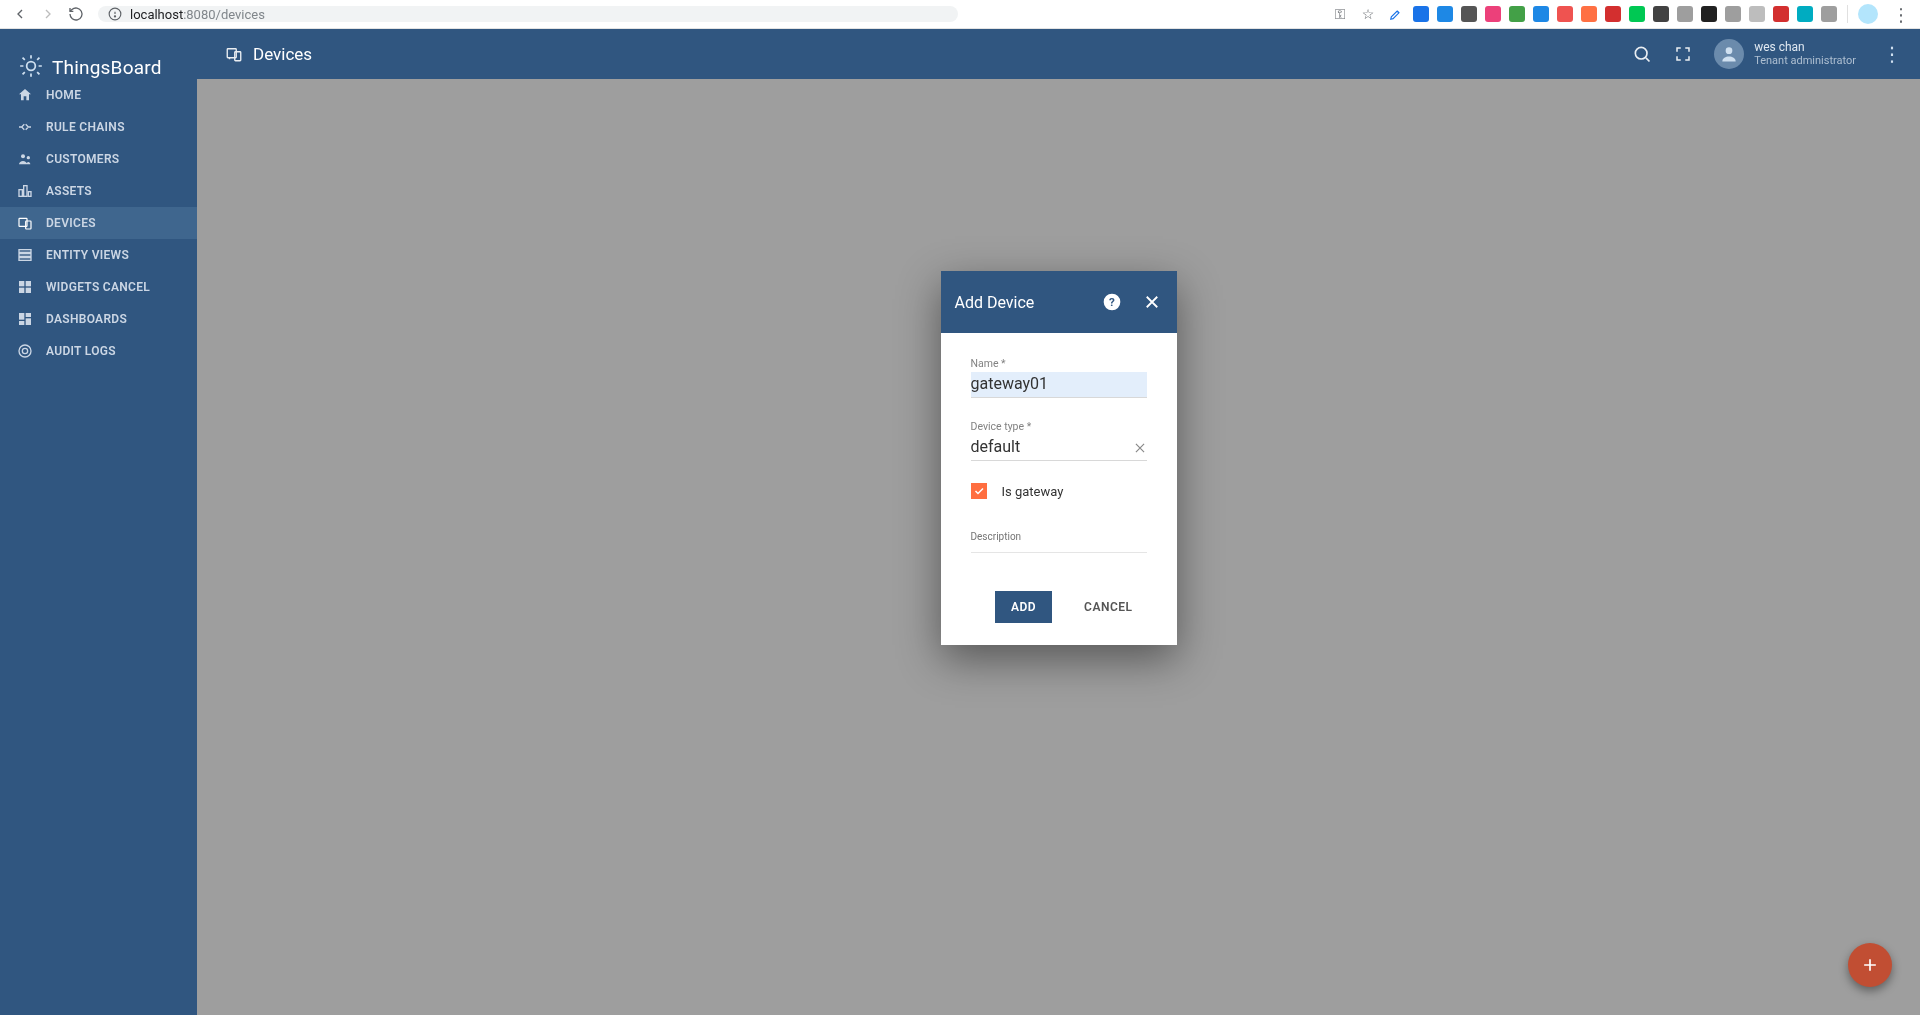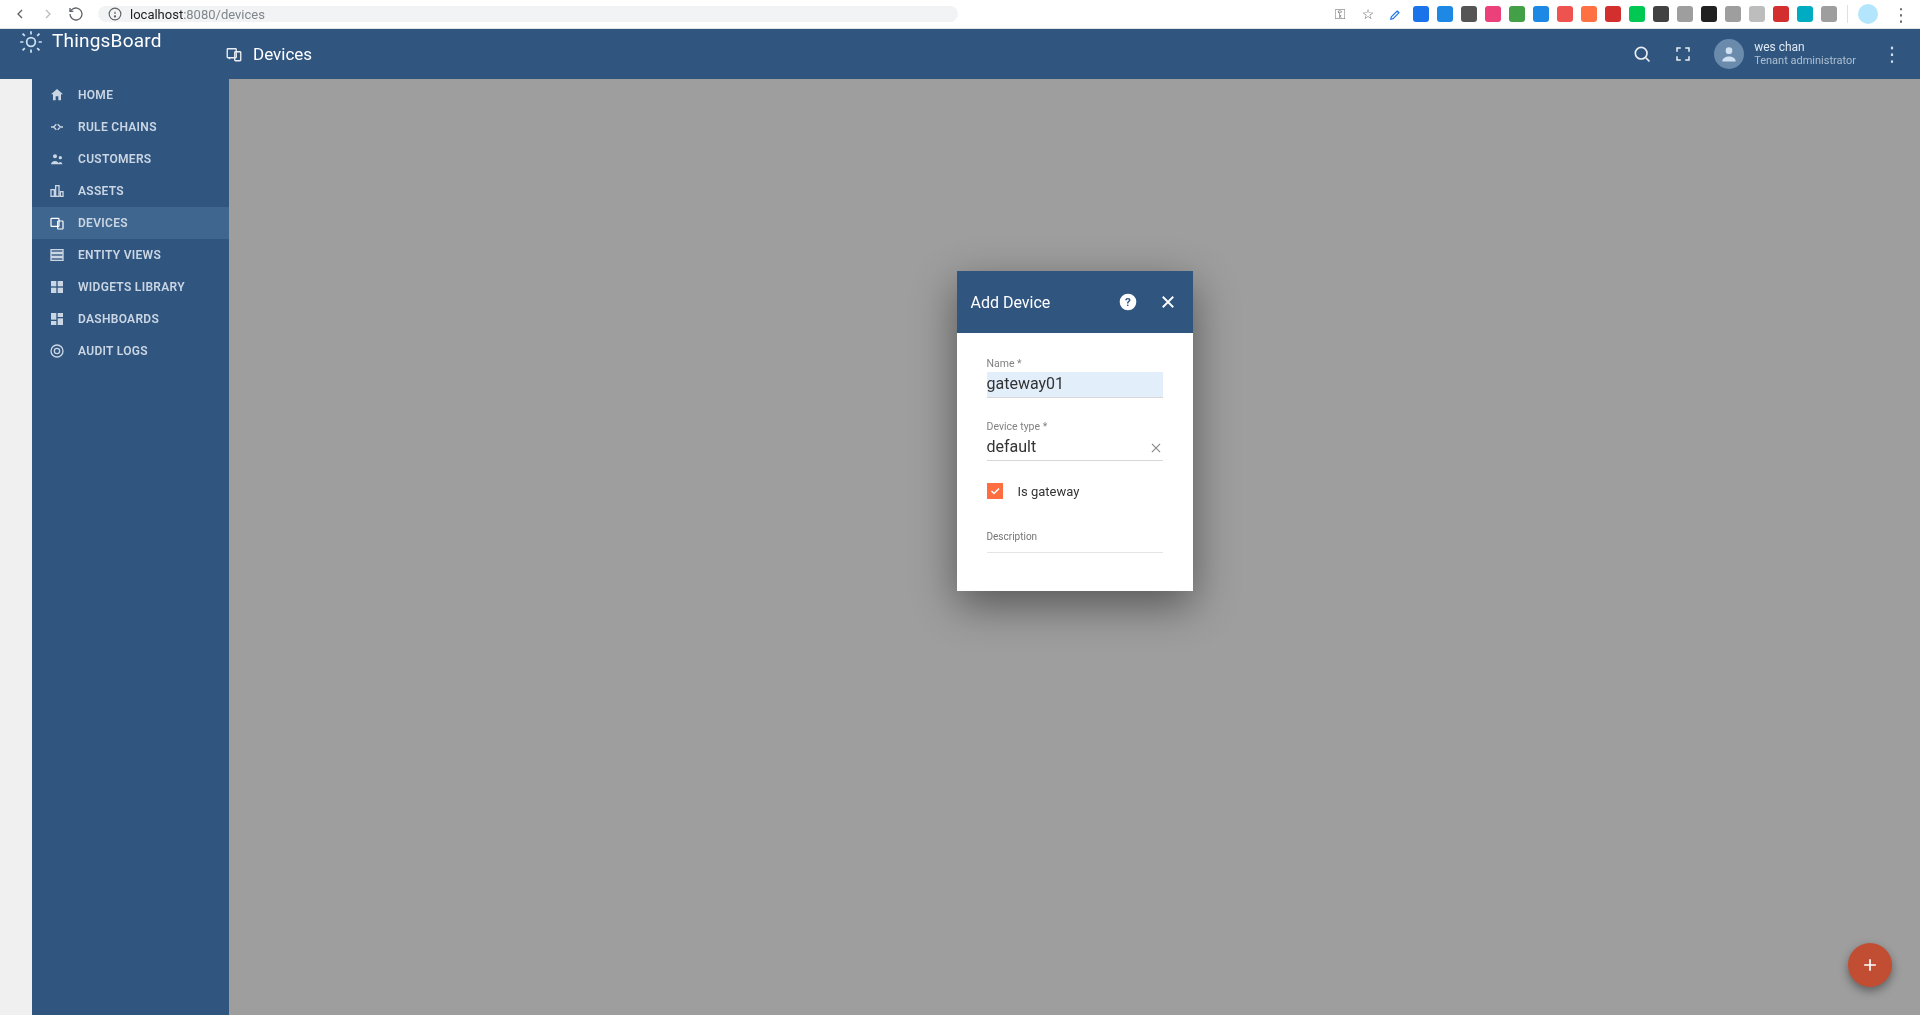--- a/index.html
+++ b/index.html
@@ -16,36 +16,36 @@
 .chrome-right { margin-left:auto; display:flex; align-items:center; gap:10px; }
 .chrome-icon { width:18px; height:18px; display:flex; align-items:center; justify-content:center; font-size:14px; color:#5f6368; }
 .ext-row { display:flex; align-items:center; gap:8px; }
 .ext { width:16px; height:16px; border-radius:3px; }
 .avatar-dot { width:20px; height:20px; border-radius:50%; background:#b3e5fc; }
 .kebab { font-size:18px; color:#5f6368; padding:0 4px; }
 
 
 .app { position:relative; width:100%; height:calc(100% - 29px); background:#f0f0f0; display:flex; flex-direction:column; }
 .topbar { height:50px; background:#305680; color:#fff; display:flex; align-items:center; }
-.brand { width:197px; height:50px; display:flex; align-items:flex-start; gap:8px; padding-left:18px; background:#305680; }
+.brand { width:197px; height:50px; display:flex; align-items:flex-end; gap:8px; padding-left:18px; background:#305680; }
 .brand-logo { width:26px; height:26px; display:flex; align-items:center; justify-content:center; }
 .brand-text { font-size:19px; font-weight:400; letter-spacing:.2px; color:#fff; }
 .page-head { display:flex; align-items:center; gap:10px; padding-left:28px; color:#fff; }
 .page-head .icon { opacity:.9; }
 .page-title { font-size:17px; font-weight:400; color:#fff; }
 .topbar-right { margin-left:auto; display:flex; align-items:center; gap:22px; padding-right:18px; }
 .topbar-ico { color:#fff; opacity:.9; display:flex; align-items:center; justify-content:center; }
 .user-block { display:flex; align-items:center; gap:10px; }
 .user-avatar { width:30px; height:30px; border-radius:50%; background:#6b8bac; display:flex; align-items:center; justify-content:center; color:#cfe0f0; font-size:20px; }
 .user-text { display:flex; flex-direction:column; line-height:1.1; }
 .user-name { font-size:12px; color:#dfe8f1; }
 .user-role { font-size:11px; color:#aebfd1; }
 .topbar-kebab { color:#cfe0f0; font-size:20px; padding-left:4px; }
 
-.body { flex:1; display:flex; min-height:0;margin-left:32px; }
+.body { flex:1; display:flex; min-height:0; }
 .sidebar { width:197px; background:#305680; color:#cbd6e4; display:flex; flex-direction:column; }
 .side-item { height:32px; display:flex; align-items:center; gap:12px; padding-left:16px; font-size:12px; font-weight:600; letter-spacing:.3px; color:#cbd6e4; cursor:pointer; }
 .side-item .sicon { width:18px; display:flex; justify-content:center; align-items:center; }
 .side-item.active { background:#3f668e; }
 .content { flex:1; position:relative; background:#fff; }
 .notfound { position:absolute; top:410px; left:50%; transform:translateX(-50%); font-size:19px; color:#3a3a3a; letter-spacing:.3px; }
 
 
 .scrim { position:absolute; inset:0; left:0; top:0; width:100%; height:100%; background:rgba(0,0,0,.38); }
 
@@ -253,21 +253,21 @@
       </div>
       <div class="side-item">
         <span class="sicon">
             <svg width="16" height="16" viewBox="0 0 24 24" fill="#cbd6e4">
               <rect x="3" y="3" width="8" height="8"></rect>
               <rect x="13" y="3" width="8" height="8"></rect>
               <rect x="3" y="13" width="8" height="8"></rect>
               <rect x="13" y="13" width="8" height="8"></rect>
             </svg>
           </span>
-        <span>WIDGETS LIBRARY</span>
+        <span>WIDGETS CANCEL</span>
       </div>
       <div class="side-item">
         <span class="sicon">
             <svg width="16" height="16" viewBox="0 0 24 24" fill="#cbd6e4">
               <rect x="3" y="3" width="8" height="10"></rect>
               <rect x="13" y="3" width="8" height="6"></rect>
               <rect x="13" y="11" width="8" height="10"></rect>
               <rect x="3" y="15" width="8" height="6"></rect>
             </svg>
           </span>
@@ -331,16 +331,20 @@
               <svg width="12" height="12" viewBox="0 0 24 24" fill="none" stroke="#fff" stroke-width="3">
                   <path d="M5 12l5 5L20 7"></path>
                 </svg>
             </span>
             <span class="chk-label">Is gateway</span>
           </div>
           <div class="desc-field">
             <input class="desc-input" placeholder="Description" style="">
           </div>
         </div>
+        <div class="dlg-actions">
+          <button class="btn btn-primary">ADD</button>
+          <button class="btn btn-flat">CANCEL</button>
+        </div>
       </div>
     </div>
   </div>
 </div>
 
 </body></html>

